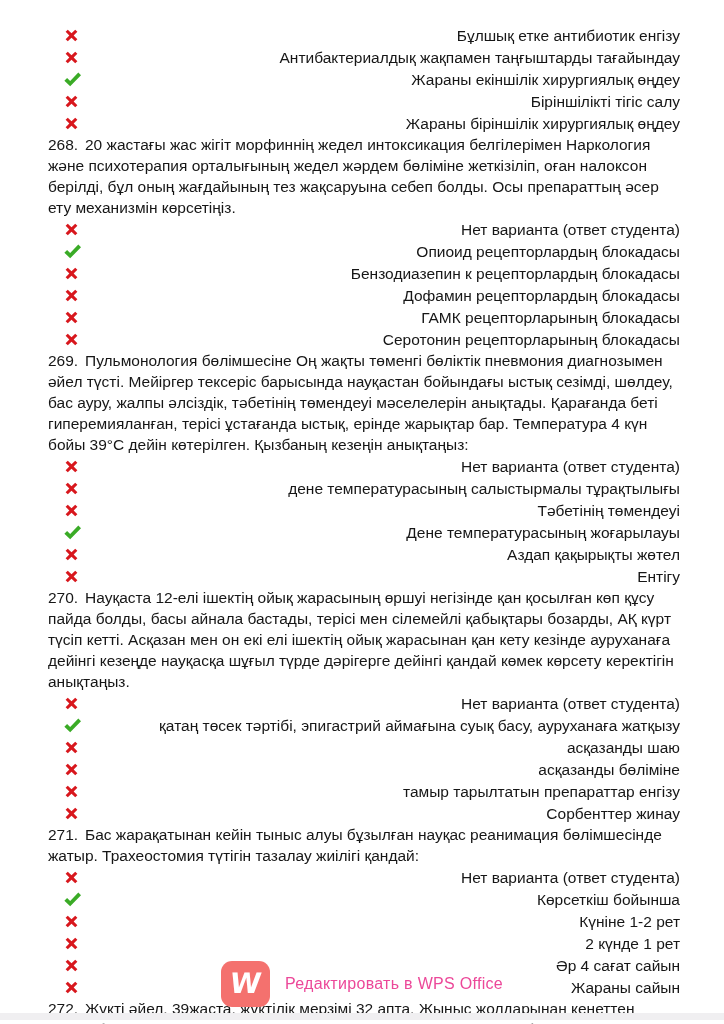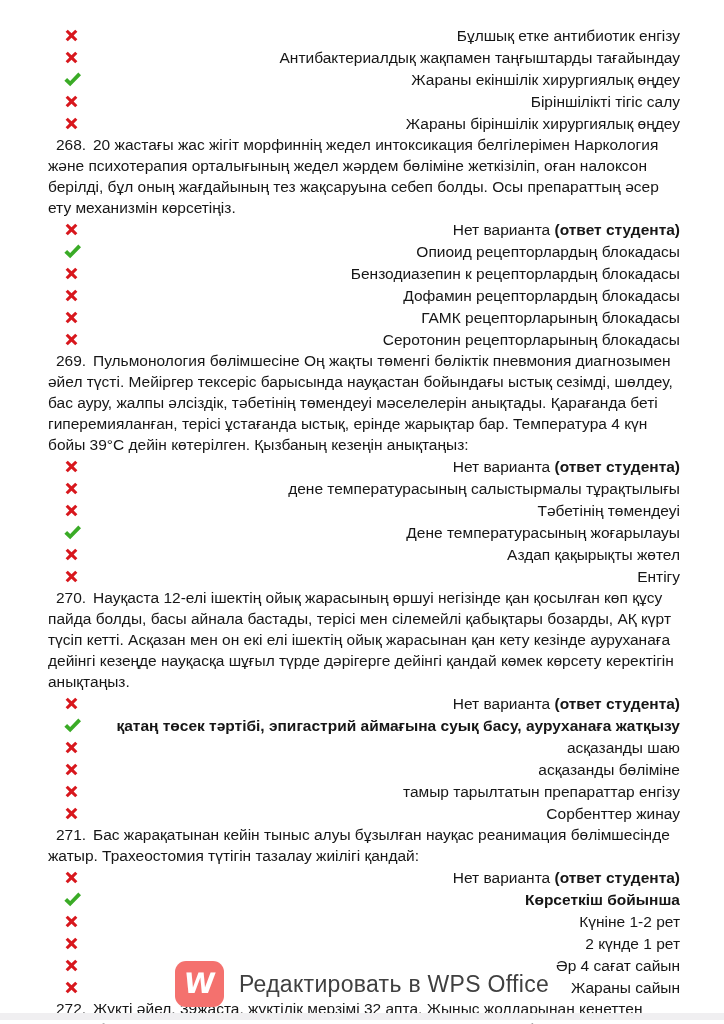--- a/index.html
+++ b/index.html
@@ -1,30 +1,30 @@
 <!DOCTYPE html>
 <html><head>
 <meta charset="utf-8">
 <style>
   html,body{margin:0;padding:0;background:#fff;}
   .page{position:relative;width:724px;height:1024px;background:#ffffff;overflow:hidden;
         font-family:"Liberation Sans",sans-serif;color:#161616;}
   .content{position:absolute;left:48px;top:24px;width:632px;font-size:15.5px;line-height:21px;}
   p.question{margin:0;padding:0;}
-  .qnum{display:inline-block;min-width:37px;margin-left:8px;}
+  .qnum{display:inline-block;min-width:37px;}
   .option{display:flex;align-items:center;min-height:22px;padding-left:15px;justify-content:space-between;}
   .option .icon{flex:none;width:19px;height:17px;margin-right:5px;display:flex;align-items:center;}
-  .option b{font-weight:700;}
+  .option b{font-weight:400;}
   .footer{position:absolute;left:0;top:961px;width:724px;display:flex;justify-content:center;
           align-items:center;gap:15px;cursor:pointer;}
   .wps-logo{width:49px;height:46px;border-radius:11px;background:#f4716e;display:flex;
             align-items:center;justify-content:center;}
   .wps-logo span{color:#ffffff;font-weight:700;font-size:28px;transform:skewX(-8deg);
                  font-family:"DejaVu Sans",sans-serif;line-height:1;}
-  .footer-label{font-size:23px;color:#404040;letter-spacing:0.3px;}
+  .footer-label{font-size:16px;color:#ec4899;letter-spacing:0.3px;}
   .bottom-bar{position:absolute;left:0;bottom:4px;width:724px;height:7px;background:#f0eff1;}
 </style>
 </head>
 <body>
 
 <div class="page">
 
   <main class="content">
       <div class="option">
         <span class="icon">

